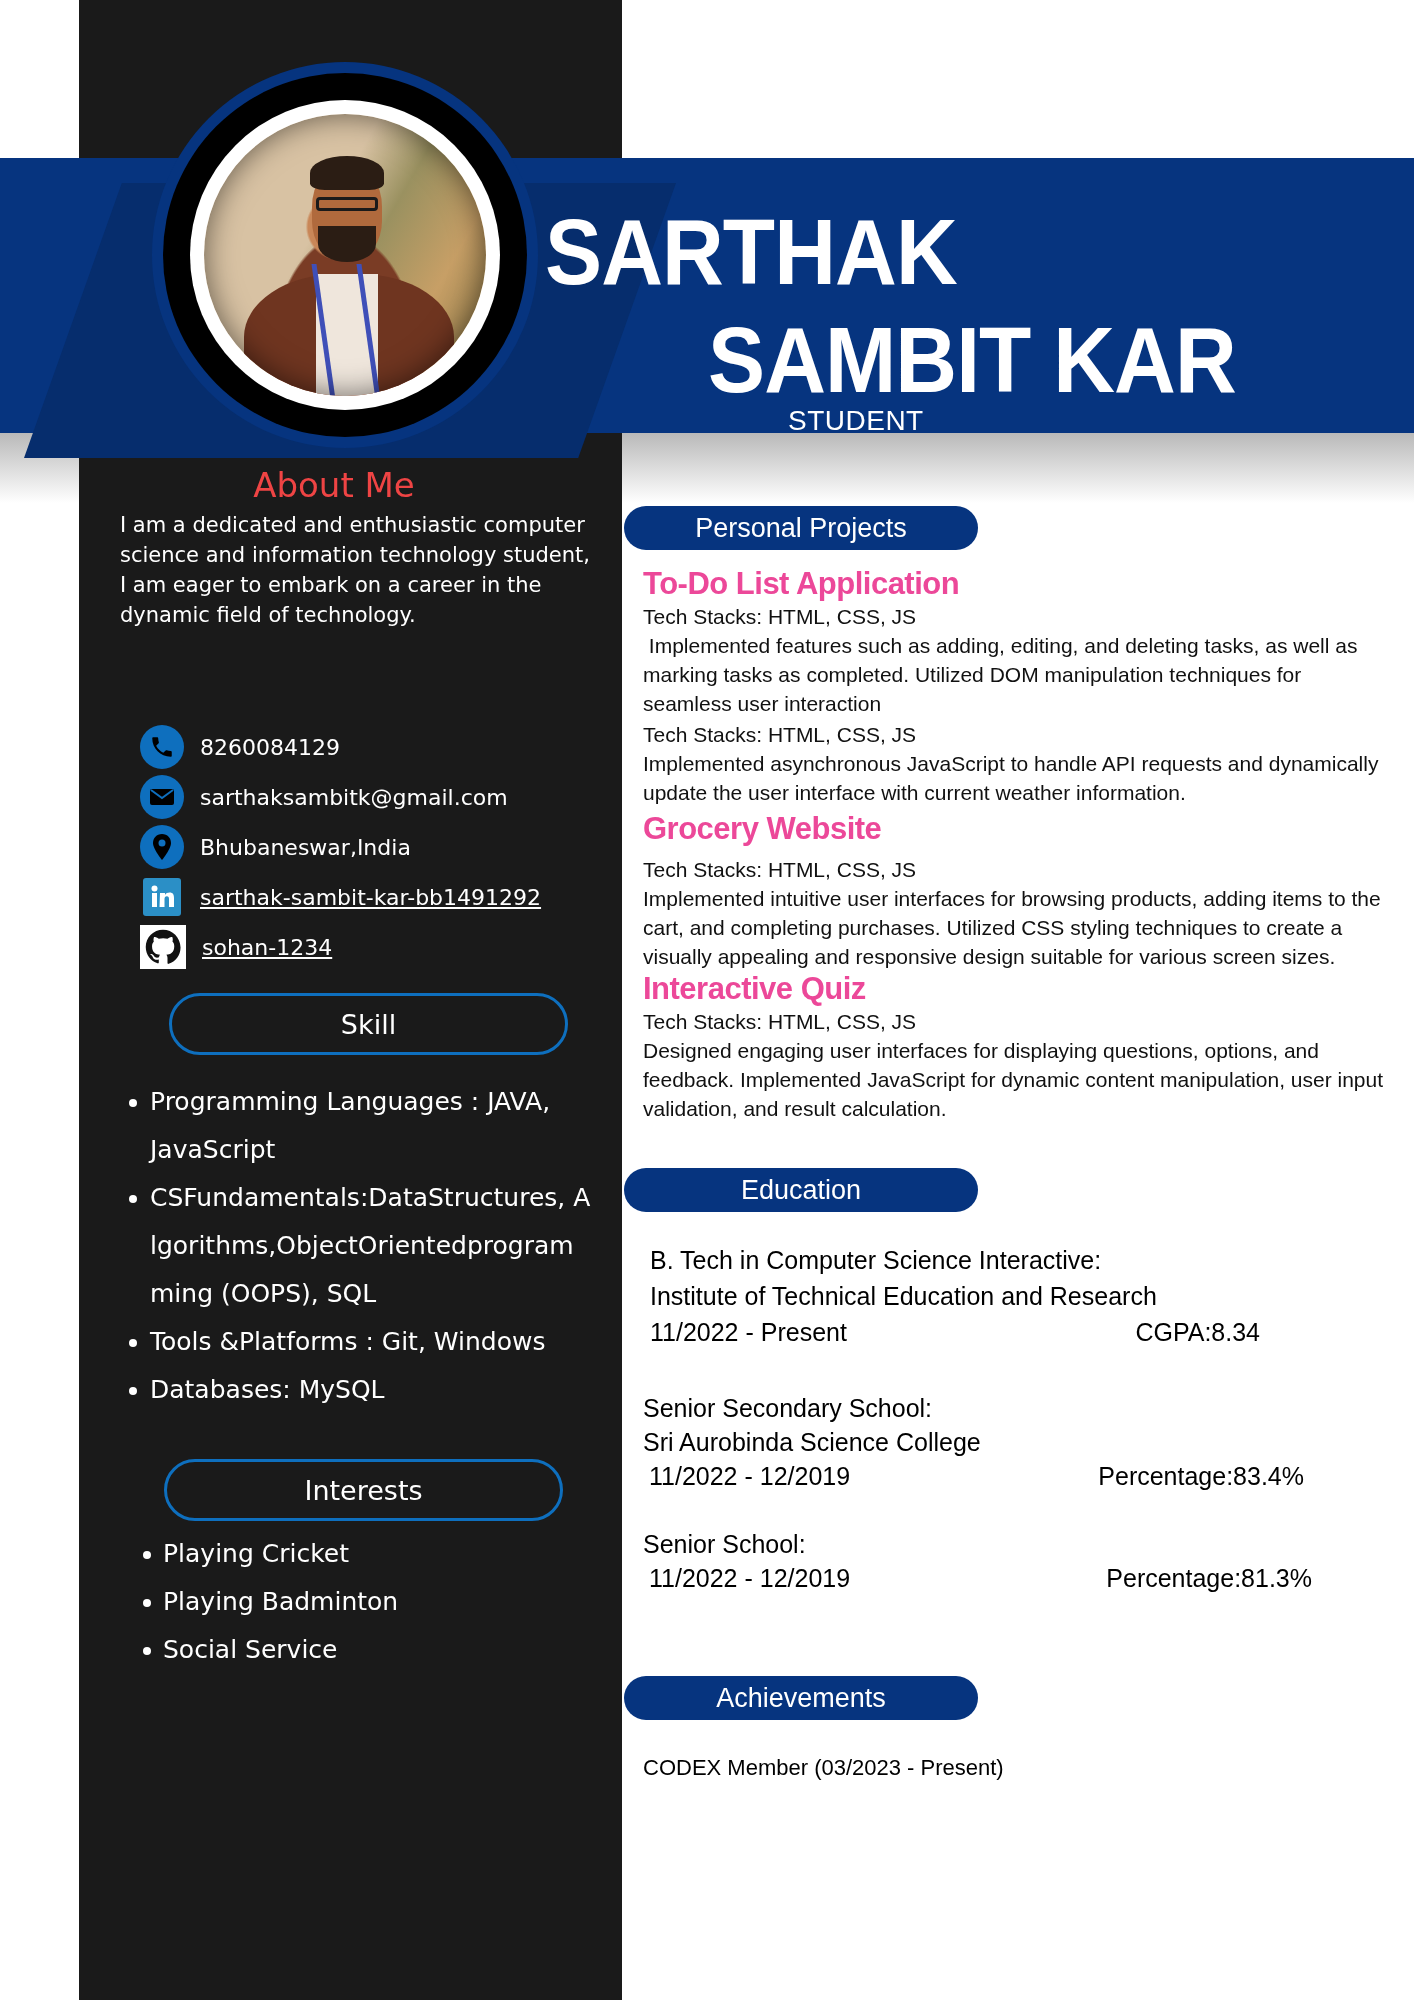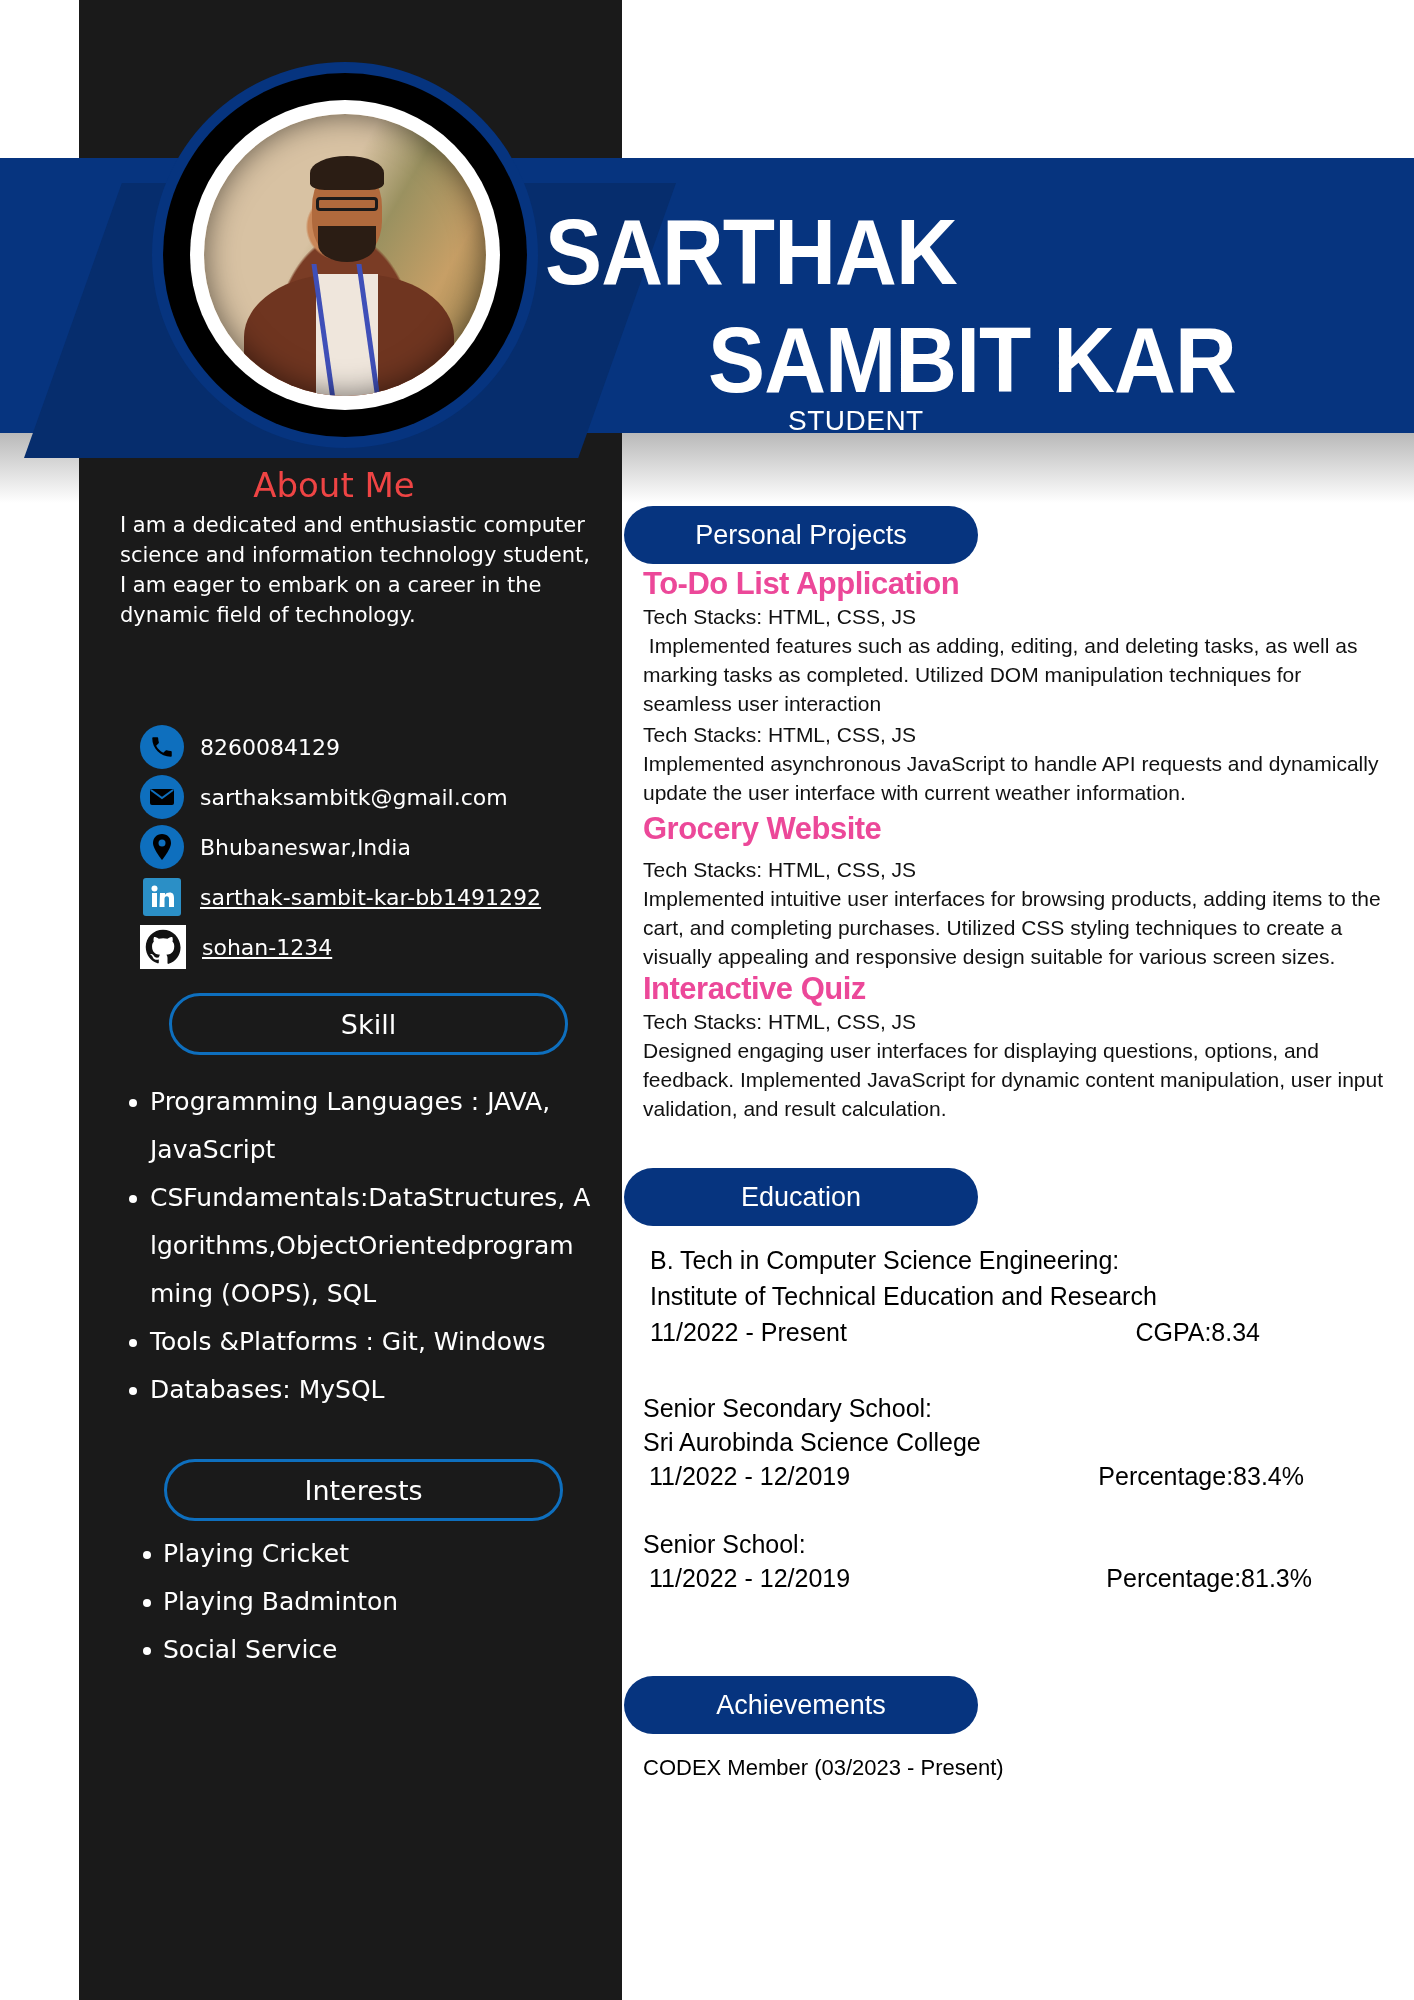--- a/index.html
+++ b/index.html
@@ -58,21 +58,21 @@
   .pill-interest { left: 164px; top: 1459px; width: 399px; }
 
   .skills { position: absolute; left: 127px; top: 1078px; width: 470px; color: #fff; font-size: 25px; line-height: 48px; list-style: none; }
   .skills li { position: relative; padding-left: 23px; }
   .skills li::before { content: ""; position: absolute; left: 2px; top: 21px; width: 8px; height: 8px; border-radius: 50%; background: #fff; }
 
   .interests { position: absolute; left: 141px; top: 1530px; width: 440px; color: #fff; font-size: 25px; line-height: 48px; list-style: none; }
   .interests li { position: relative; padding-left: 22px; }
   .interests li::before { content: ""; position: absolute; left: 2px; top: 21px; width: 8px; height: 8px; border-radius: 50%; background: #fff; }
 
-  .pill-solid { position: absolute; left: 624px; width: 354px; height: 58px; background: #06347f; border-radius: 29px;
+  .pill-solid { position: absolute; left: 624px; width: 354px; height: 44px; background: #06347f; border-radius: 29px;
     color: #fff; font-size: 27px; display: flex; align-items: center; justify-content: center; font-family: "Liberation Sans", sans-serif; }
   .pill-projects { top: 506px; }
   .pill-education { top: 1168px; }
   .pill-achievements { top: 1676px; }
 
   .projects { position: absolute; left: 643px; top: 566px; width: 771px; }
   .proj-title { font-family: "Liberation Sans", sans-serif; font-weight: bold; font-size: 31px; color: #ec4899; line-height: 36px; letter-spacing: -0.5px; }
   .proj-tech { font-family: "Liberation Sans", sans-serif; font-size: 21px; line-height: 29px; color: #111; }
   .proj-desc { font-family: "Liberation Sans", sans-serif; font-size: 21px; line-height: 29px; color: #111; }
 
@@ -199,21 +199,21 @@
   </div>
   <div>
     <div class="proj-title">Interactive Quiz</div>
     <div class="proj-tech">Tech Stacks: HTML, CSS, JS</div>
     <div class="proj-desc" style="width:771px;">Designed engaging user interfaces for displaying questions, options, and feedback. Implemented JavaScript for dynamic content manipulation, user input validation, and result calculation.</div>
   </div>
 </div>
 
 <div class="pill-solid pill-education">Education</div>
 <div class="edu edu-1">
-  <div>B. Tech in Computer Science Engineering:</div>
+  <div>B. Tech in Computer Science Interactive:</div>
   <div>Institute of Technical Education and Research</div>
   <div class="edu-row">
     <span>11/2022 - Present</span>
     <span>CGPA:8.34</span>
   </div>
 </div>
 <div class="edu edu-2">
   <div>Senior Secondary School:</div>
   <div class="edu-institute">Sri Aurobinda Science College</div>
   <div class="edu-row">

